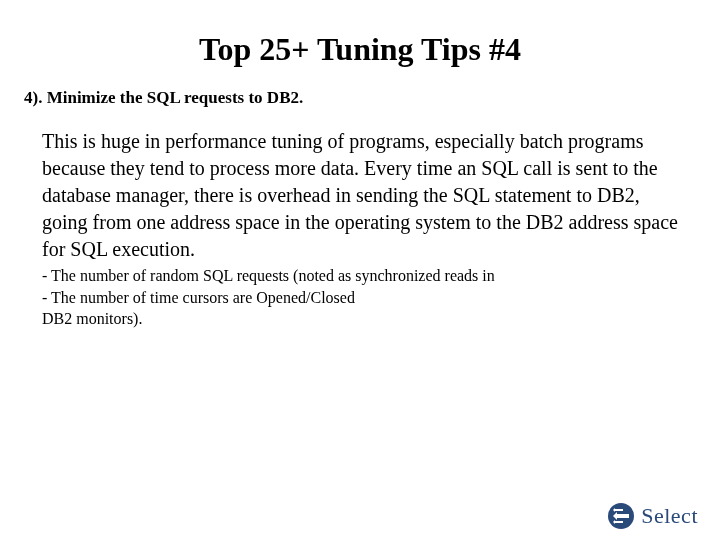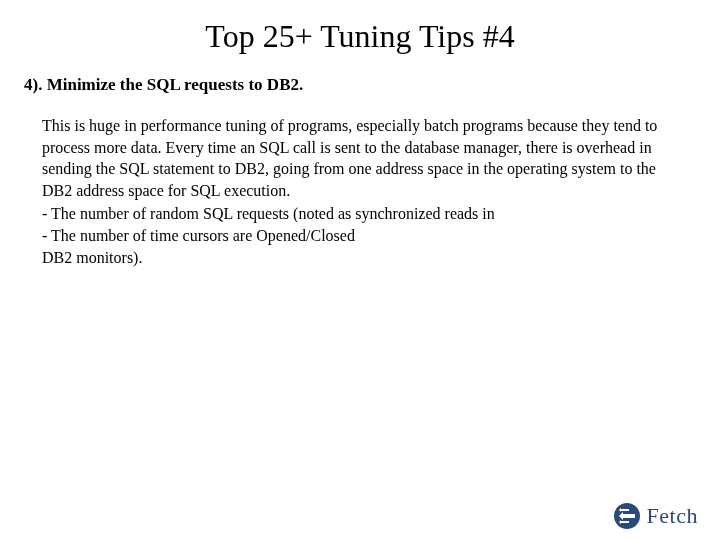--- a/index.html
+++ b/index.html
@@ -8,35 +8,35 @@
       height: 540px;
       background: #fff;
       font-family: "Times New Roman", Times, serif;
       color: #000;
       position: relative;
       overflow: hidden;
     }
     .title {
       text-align: center;
       font-size: 32px;
-      font-weight: normal;
-      margin-top: 18px;
+      font-weight: bold;
+      margin-top: 31px;
       margin-bottom: 20px;
     }
     .content {
       padding-left: 24px;
       padding-right: 30px;
     }
     .heading {
       font-size: 17px;
       font-weight: bold;
       margin-bottom: 20px;
     }
     .para {
-      font-size: 16px;
+      font-size: 20px;
       line-height: 1.35;
       padding-left: 18px;
       margin-bottom: 2px;
     }
     .bullet {
       font-size: 16px;
       line-height: 1.35;
       padding-left: 18px;
     }
     .footnotes {
@@ -81,14 +81,14 @@
 
 </div>
 
 <div class="logo">
   <svg class="logo-mark" viewBox="0 0 28 28">
     <circle cx="14" cy="14" r="13" fill="#2a4a7a"></circle>
     <path d="M6 14 L10 10 L10 12 L22 12 L22 16 L10 16 L10 18 Z" fill="#fff"></path>
     <path d="M6 8 L8 6 L8 7 L16 7 L16 9 L8 9 L8 10 Z" fill="#fff"></path>
     <path d="M6 20 L8 18 L8 19 L16 19 L16 21 L8 21 L8 22 Z" fill="#fff"></path>
   </svg>
-  <span class="logo-text">Fetch</span>
+  <span class="logo-text">Select</span>
 </div>
 
 </body></html>

